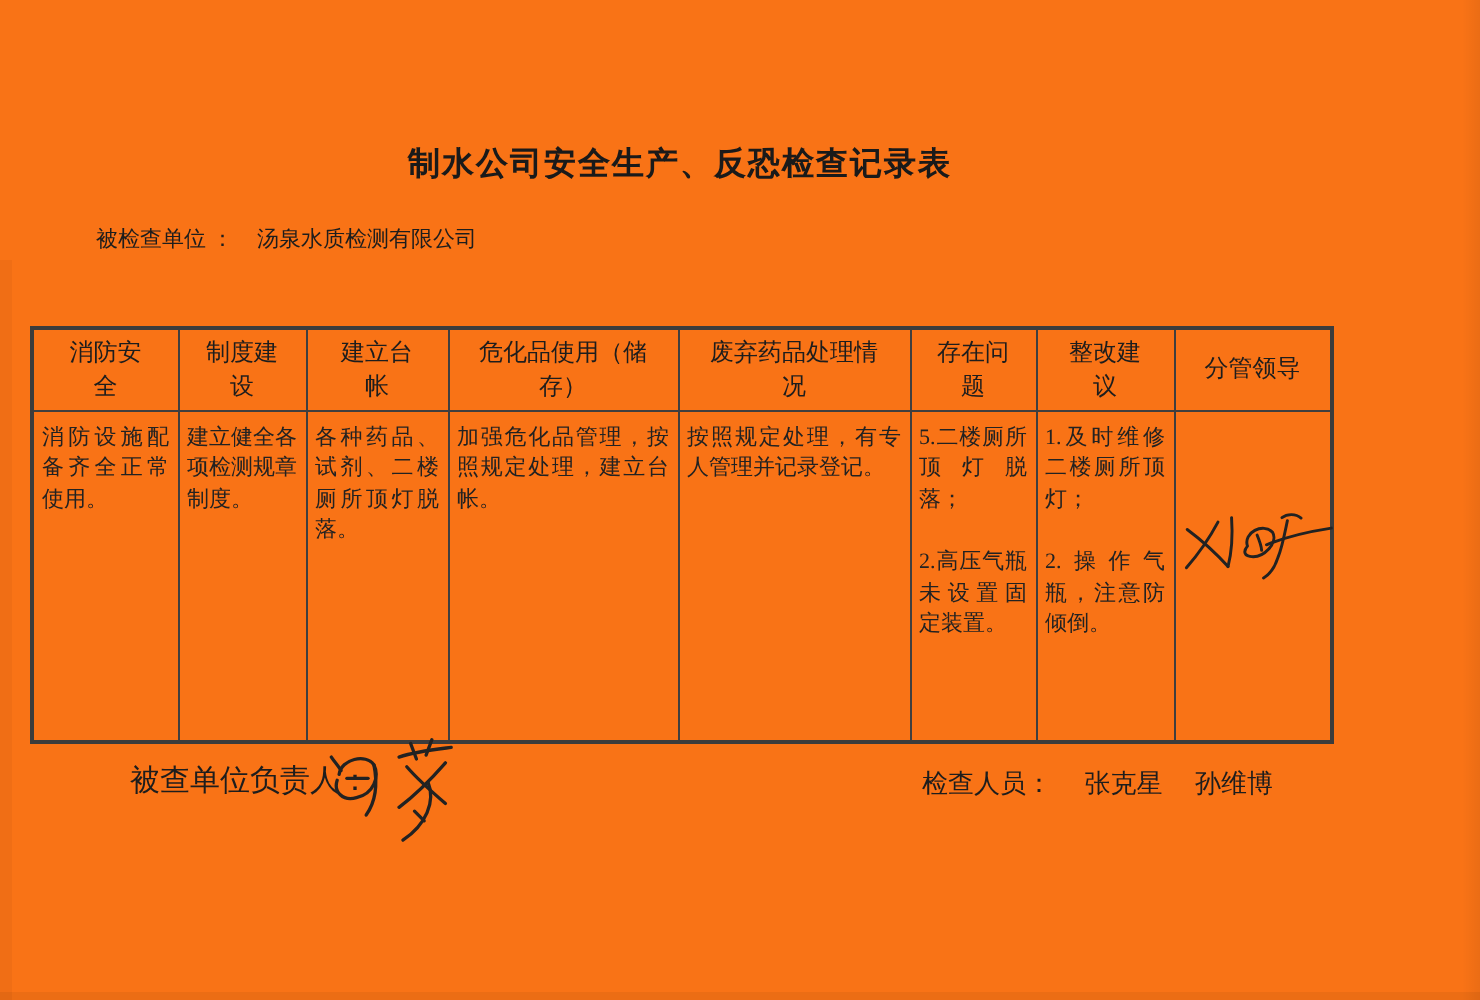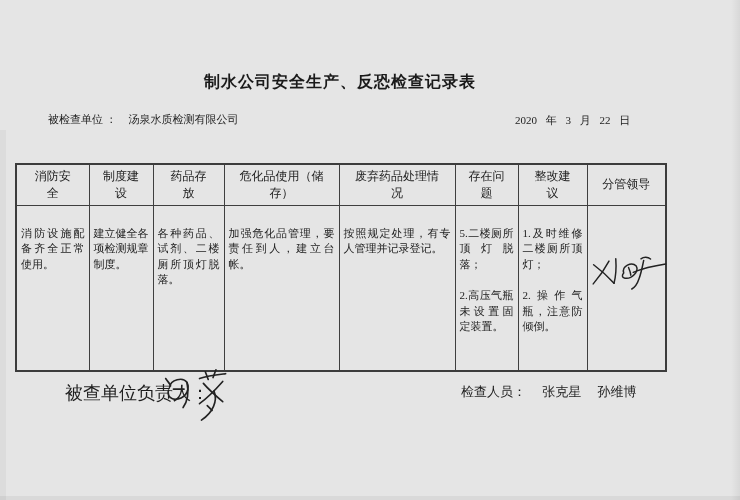--- a/index.html
+++ b/index.html
@@ -5,21 +5,21 @@
   * { box-sizing: border-box; margin: 0; padding: 0; }
   html, body { width: 740px; height: 500px; }
   body {
     font-family: "Liberation Serif", "DejaVu Serif", serif;
     background: #ffffff;
   }
   .page {
     position: relative;
     width: 740px;
     height: 500px;
-    background: #e5e5e5;
+    background: #f97316;
     color: #1d1d1d;
     overflow: hidden;
   }
   
   .edge-right {
     position: absolute; right: 0; top: 0; width: 9px; height: 100%;
     background: linear-gradient(to right, rgba(0,0,0,0), rgba(0,0,0,0.06));
   }
   .edge-bottom {
     position: absolute; left: 0; bottom: 0; width: 100%; height: 4px;
@@ -62,93 +62,85 @@
     font-weight: 400;
     text-align: center;
     vertical-align: middle;
     padding: 0 12px;
     color: #1d1d1d;
   }
   .record-table td {
     border: 1px solid #3f3f3f;
     height: 166px;
     vertical-align: top;
-    padding: 20px 4px;
+    padding: 6px 4px;
     font-size: 11px;
     line-height: 1.42;
     text-align: justify;
     white-space: pre-line;
     color: #222222;
   }
   .record-table td.sig-cell { position: relative; }
 
   .sig { stroke: #222; stroke-width: 1.7; fill: none; stroke-linecap: round; stroke-linejoin: round; }
   .sig-leader {
     position: absolute; left: 2px; top: 42px; width: 78px; height: 52px;
     transform: rotate(-4deg);
   }
   .sig-responsible {
     position: absolute; left: 158px; top: 365px; width: 84px; height: 58px;
   }
 
-  .footer-left  { position: absolute; left: 65px;  top: 381px; font-size: 18px; white-space: nowrap; }
+  .footer-left  { position: absolute; left: 65px;  top: 381px; font-size: 15px; white-space: nowrap; }
   .footer-right { position: absolute; left: 461px; top: 383px; font-size: 13px; white-space: nowrap; }
   .footer-right .inspector { margin-left: 13px; margin-top: 10px; }
 </style>
 </head>
 <body>
 
 <div class="page">
 
   <div class="doc-title">制水公司安全生产、反恐检查记录表</div>
 
   <div class="meta-row">
     <div class="inspected-unit">
       <span>被检查单位 ：</span>
       <span class="unit-name">汤泉水质检测有限公司</span>
-    </div>
-    <div class="inspection-date">
-      <span>2020</span>
-      <span>年</span>
-      <span>3</span>
-      <span>月</span>
-      <span>22</span>
-      <span>日</span>
     </div>
   </div>
 
   <table class="record-table">
     <colgroup>
       <col style="width:73px">
         <col style="width:64px">
         <col style="width:71px">
       <col style="width:115px">
         <col style="width:116px">
         <col style="width:63px">
       <col style="width:69px">
         <col style="width:79px">
     </colgroup>
     <thead>
       <tr>
         <th>消防安全</th>
         <th>制度建设</th>
-        <th>药品存放</th>
+        <th>建立台帐</th>
         <th>危化品使用（储存）</th>
         <th>废弃药品处理情况</th>
         <th>存在问题</th>
         <th>整改建议</th>
         <th>分管领导</th>
       </tr>
     </thead>
     <tbody>
       <tr>
         <td>消防设施配备齐全正常使用。</td>
         <td>建立健全各项检测规章制度。</td>
         <td>各种药品、试剂、二楼厕所顶灯脱落。</td>
-        <td>加强危化品管理，要责任到人，建立台帐。</td>
+        <td>加强危化品管理，按照规定处理，建立台帐。</td>
         <td>按照规定处理，有专人管理并记录登记。</td>
         <td>5.二楼厕所顶灯脱落；
 
 2.高压气瓶未设置固定装置。</td>
         <td>1.及时维修二楼厕所顶灯；
 
 2.操作气瓶，注意防倾倒。</td>
         <td class="sig-cell">
           <svg class="sig sig-leader" viewBox="0 0 90 55" preserveAspectRatio="xMidYMid meet" aria-hidden="true">
             <path d="M5,14 C12,20 20,28 27,37"></path>

